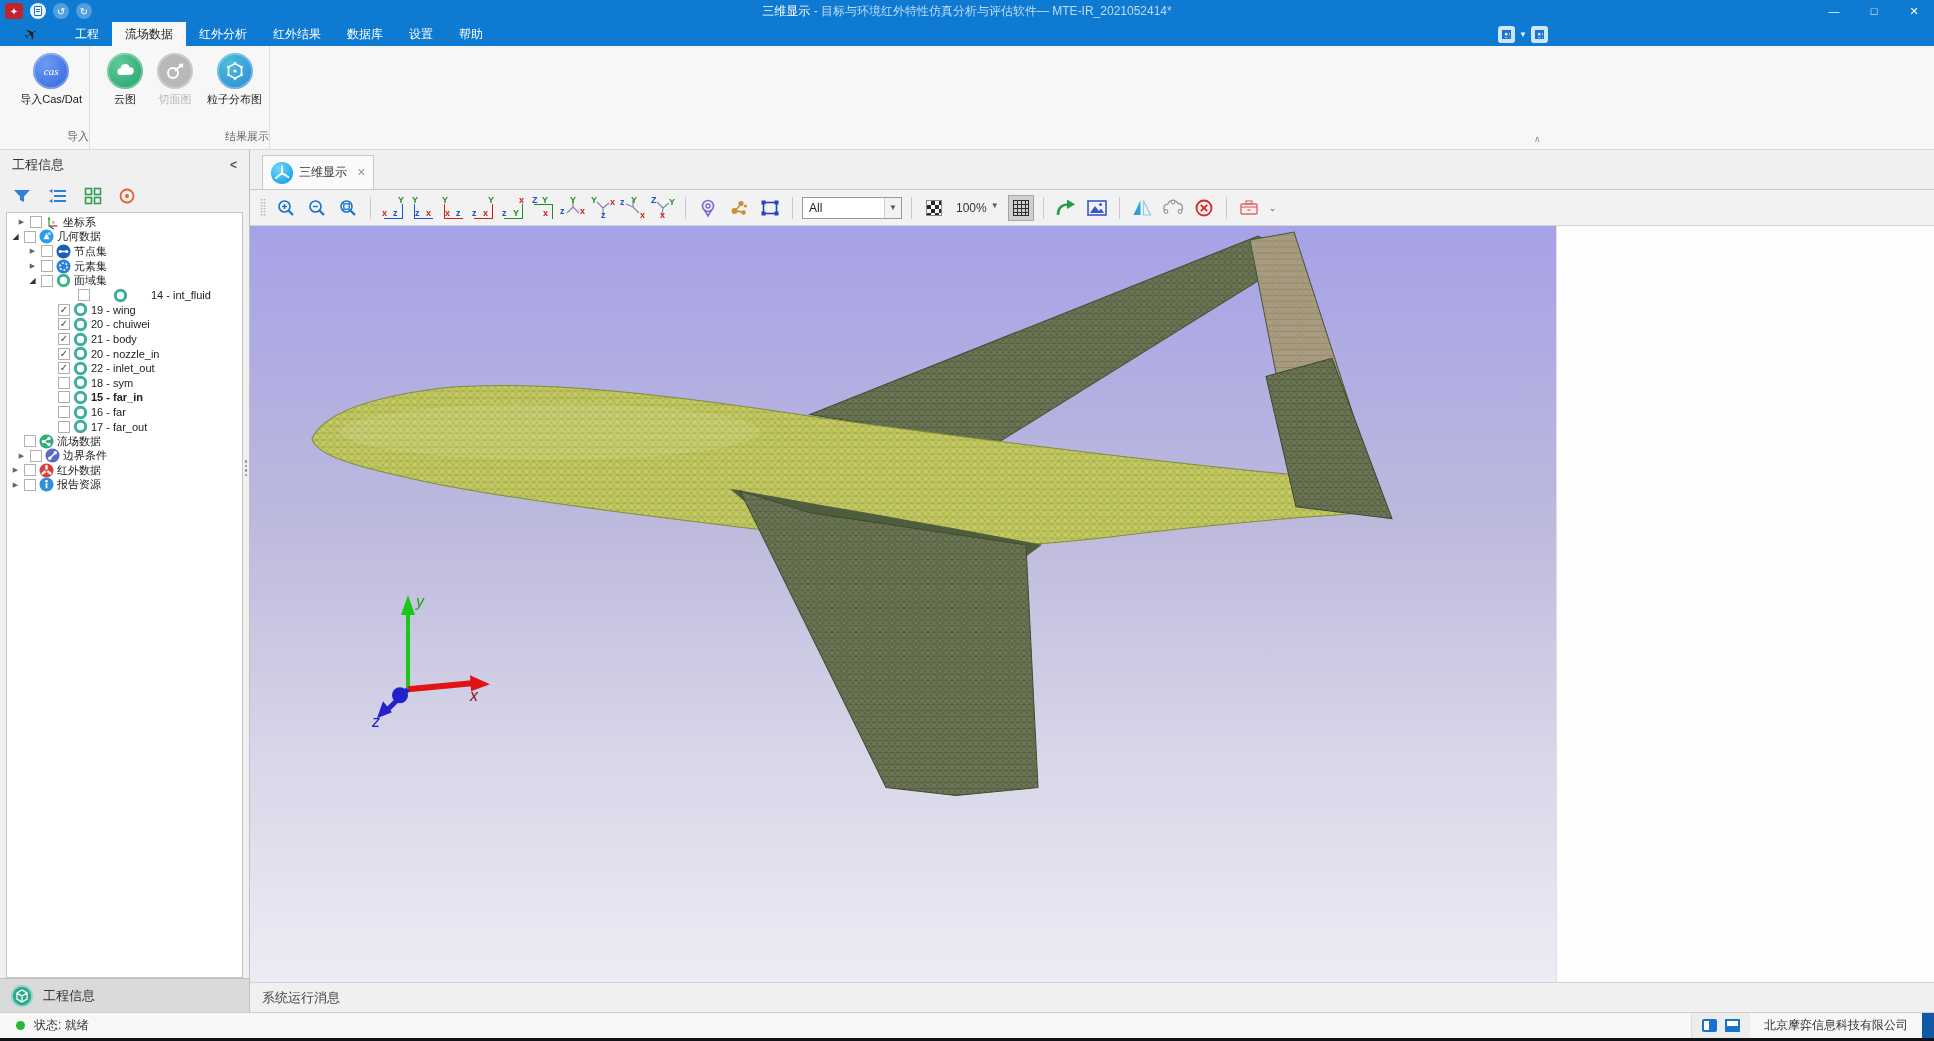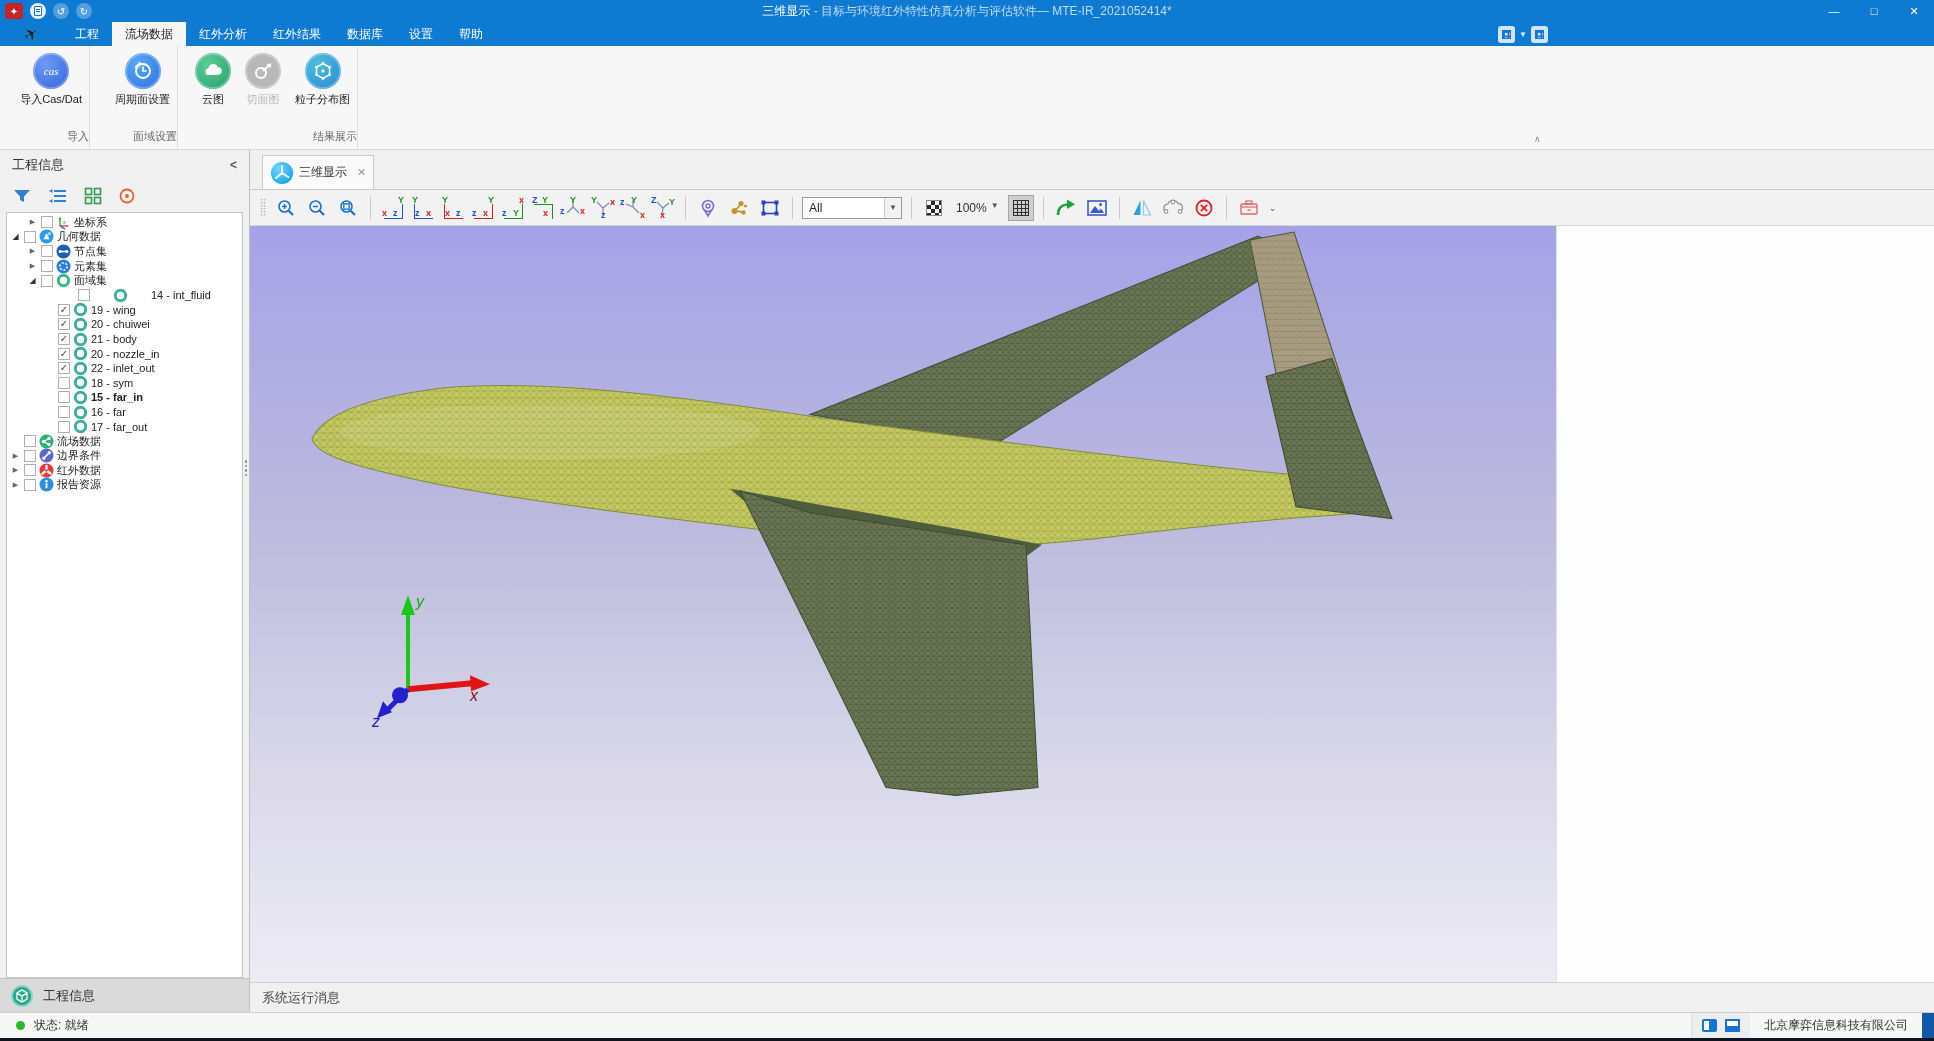--- a/index.html
+++ b/index.html
@@ -149,36 +149,20 @@
       <div class="rbuttons">
         <div class="rbtn">
           <span class="circ cas">
               <span class="cas-text">cas</span>
             </span>
           <span>导入Cas/Dat</span>
         </div>
       </div>
       <div class="rglabel">导入</div>
     </div>
-    <div class="rgroup" style="width:88px">
-      <div class="rbuttons">
-        <div class="rbtn">
-          <span class="circ clock">
-            <svg width="22" height="22" viewBox="0 0 22 22">
-                <circle cx="11" cy="11" r="7" fill="none" stroke="#fff" stroke-width="1.8"></circle>
-                <path d="M11 6.5 V11 H14.5" fill="none" stroke="#fff" stroke-width="1.6"></path>
-                <path d="M3.5 8 A8 8 0 0 1 8 3.2" fill="none" stroke="#fff" stroke-width="1.4"></path>
-                <polygon points="7,1.5 10,3.6 6.4,5" fill="#fff"></polygon>
-              </svg>
-          </span>
-          <span>周期面设置</span>
-        </div>
-      </div>
-      <div class="rglabel">面域设置</div>
-    </div>
     <div class="rgroup" style="width:180px">
       <div class="rbuttons">
         <div class="rbtn">
           <span class="circ cloudy">
             <svg width="22" height="22" viewBox="0 0 22 22">
                 <path d="M6 15 a3.4 3.4 0 0 1 .6-6.7 A4.6 4.6 0 0 1 15.6 7.4 a3.6 3.6 0 0 1 .9 7.3 Z" fill="#fff"></path>
               </svg>
           </span>
           <span>云图</span>
         </div>
@@ -244,21 +228,21 @@
             </svg>
         </span>
         <span class="lp-tool">
           <svg width="18" height="18" viewBox="0 0 18 18">
               <circle cx="9" cy="9" r="6.5" fill="none" stroke="#e0622f" stroke-width="1.8"></circle>
               <circle cx="9" cy="9" r="2" fill="#e0622f"></circle>
             </svg>
         </span>
       </div>
       <div class="tree-box">
-          <div class="trow" style="padding-left: 20px;">
+          <div class="trow" style="padding-left: 9px;">
             <span class="exp">▶</span>
             <span class="cb"></span>
             <span class="ticon">
               <svg width="15" height="15" viewBox="0 0 15 15">
                 <line x1="4" y1="11" x2="4" y2="4" stroke="#2aa52a" stroke-width="1.3"></line>
                 <polygon points="2.6,4.5 5.4,4.5 4,1.5" fill="#2aa52a"></polygon>
                 <line x1="4" y1="11" x2="12.5" y2="11" stroke="#d03030" stroke-width="1.3"></line>
                 <line x1="4" y1="11" x2="9" y2="14" stroke="#2a55c8" stroke-width="1.3"></line>
                 <text x="7" y="8.5" font-size="5.5" fill="#d03030">x</text>
               </svg>
@@ -419,21 +403,21 @@
                 <circle cx="7.5" cy="7.5" r="7" fill="#2fae77"></circle>
                 <line x1="10" y1="4.5" x2="4.5" y2="7.5" stroke="#fff" stroke-width="1.2"></line>
                 <line x1="4.5" y1="7.5" x2="10" y2="10.5" stroke="#fff" stroke-width="1.2"></line>
                 <circle cx="10" cy="4.5" r="1.7" fill="#fff"></circle>
                 <circle cx="4.5" cy="7.5" r="1.7" fill="#fff"></circle>
                 <circle cx="10" cy="10.5" r="1.7" fill="#fff"></circle>
               </svg>
             </span>
             <span>流场数据</span>
           </div>
-          <div class="trow" style="padding-left: 3px; font-family: Liberation Serif, serif;">
+          <div class="trow" style="padding-left: 9px; font-family: Liberation Serif, serif;">
             <span class="exp">▶</span>
             <span class="cb"></span>
             <span class="ticon">
               <svg width="15" height="15" viewBox="0 0 15 15">
                 <circle cx="7.5" cy="7.5" r="7" fill="#5a68c8"></circle>
                 <line x1="4.8" y1="10.3" x2="10.3" y2="4.8" stroke="#fff" stroke-width="1.6"></line>
                 <circle cx="4.8" cy="10.3" r="1.7" fill="#fff"></circle>
                 <circle cx="10.3" cy="4.8" r="1.7" fill="#fff"></circle>
               </svg>
             </span>

